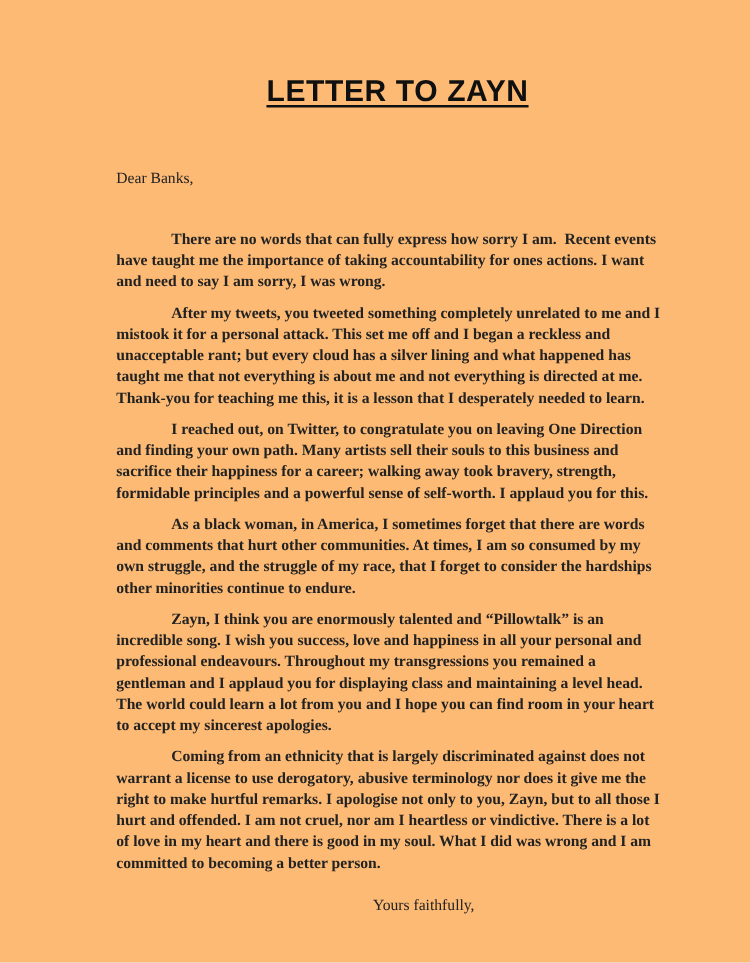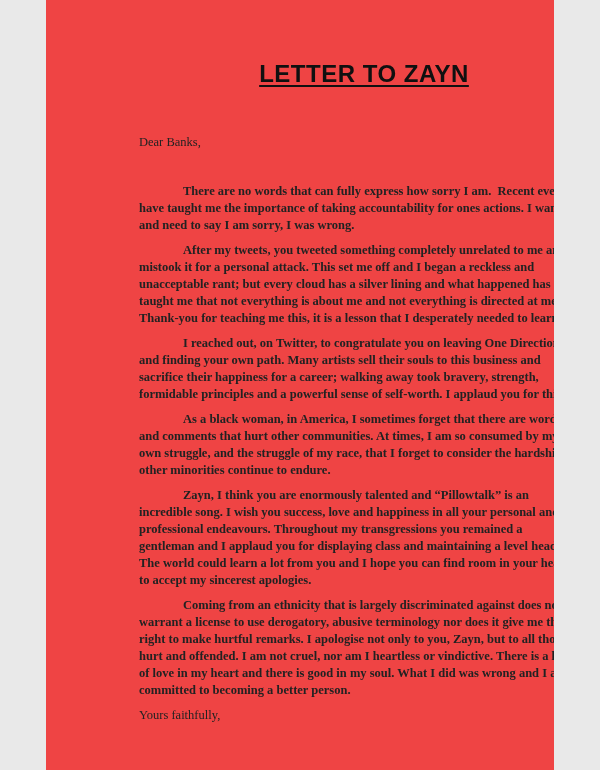--- a/index.html
+++ b/index.html
@@ -2,24 +2,24 @@
 <html><head>
 <meta charset="utf-8">
 <style>
   html, body {
     margin: 0;
     padding: 0;
     background: #e9e9e9;
   }
   .page {
     position: relative;
-    width: 508px;
+    width: 600px;
     height: 770px;
     margin: 0 auto;
-    background: #ef4444;
+    background: #fdba74;
     color: #222222;
     font-family: "Liberation Serif", "DejaVu Serif", serif;
     font-size: 12.5px;
     line-height: 17px;
     box-sizing: border-box;
     padding: 58px 15px 15px 93px;
     overflow: hidden;
   }
   .title {
     width: 450px;
@@ -39,21 +39,22 @@
     margin: 44px 0 32px 0;
   }
   .para {
     width: 492px;
     margin: 0 0 8px 0;
     text-indent: 44px;
     white-space: pre-wrap;
     font-weight: bold;
   }
   .closing {
-    margin: 0;
+    margin: 17px;
+    text-align: center;
   }
   .signature {
     margin: 14px 0 0 0;
     text-indent: 44px;
   }
 </style>
 </head>
 <body>
 
 <div class="page">

